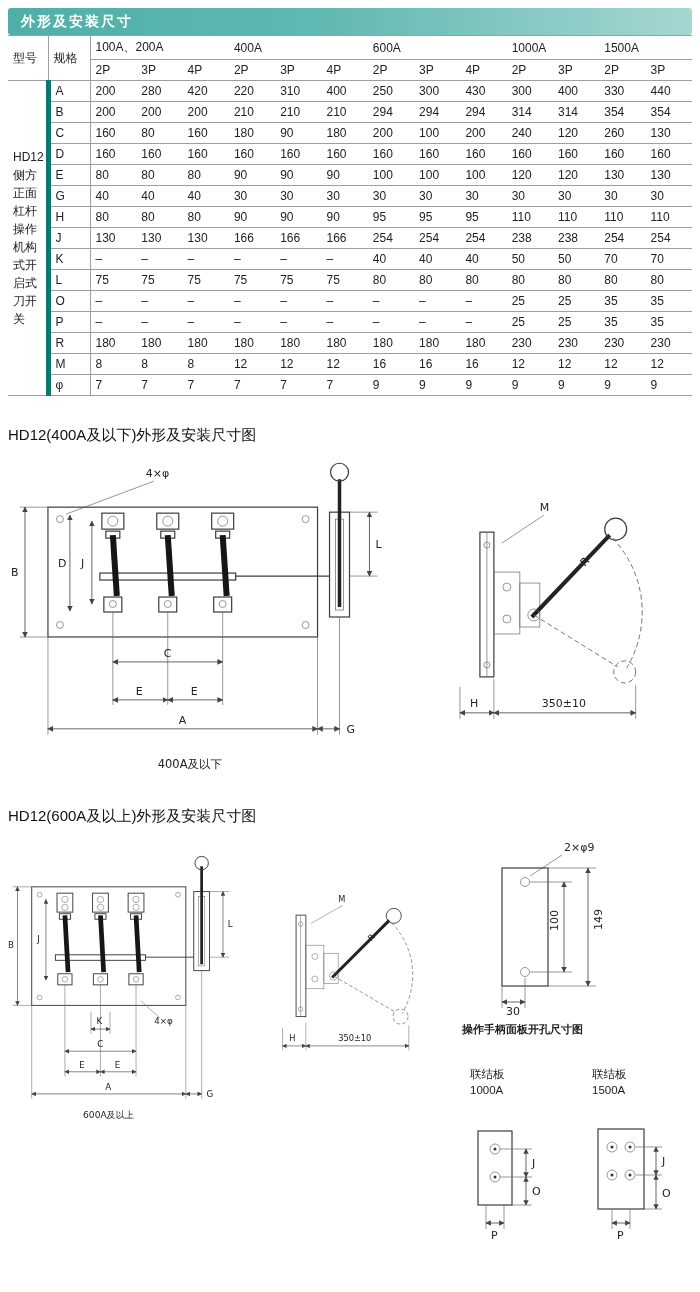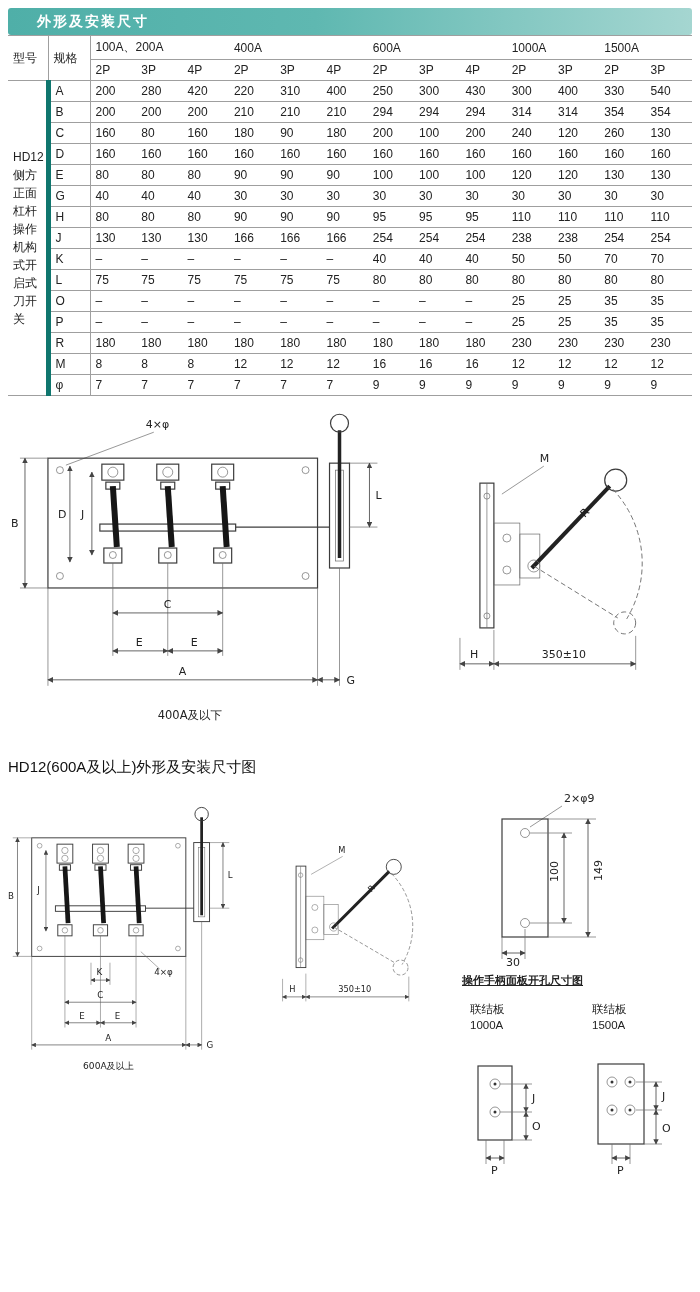--- a/index.html
+++ b/index.html
@@ -4,21 +4,21 @@
 <style>
   * { box-sizing: border-box; }
   html, body { margin: 0; padding: 0; }
   body {
     width: 700px; min-height: 1292px; background: #ffffff;
     font-family: "Liberation Sans", "DejaVu Sans", sans-serif; color: #222;
   }
   .header-bar {
     margin: 8px 8px 0; height: 27px; border-radius: 3px;
     background: linear-gradient(90deg, #4fafa8 0%, #5fb8b1 45%, #a5d6d1 100%);
-    display: flex; align-items: center; padding-left: 16px;
+    display: flex; align-items: center;
   }
   .header-bar .title {
     color: #fff; font-size: 14px; font-weight: bold; letter-spacing: 2px; padding-left: 13px;
   }
   .content { padding: 0 8px 20px; }
   .sec-title { font-size: 15px; font-weight: normal; color: #111; margin: 30px 0 10px 0; }
   #table-title { margin-top: 22px; }
 
   .dim-table { border-collapse: collapse; width: 684px; table-layout: fixed; font-size: 12px; }
   .dim-table th, .dim-table td {
@@ -40,21 +40,21 @@
 
   svg text { font-size: 11px; fill: #222; font-family: "DejaVu Sans", "Liberation Sans", sans-serif; }
   svg .cap { font-size: 11.5px; }
   .ln   { stroke: #3c3c3c; stroke-width: 1.2; fill: none; }
   .thin { stroke: #6a6a6a; stroke-width: 0.7; fill: none; }
   .dim  { stroke: #555;    stroke-width: 0.9; fill: none; }
   .dash { stroke: #666;    stroke-width: 0.9; fill: none; stroke-dasharray: 5 3; }
   .blade{ stroke: #161616; stroke-width: 6; }
 
   .panel-col { padding-left: 12px; }
-  .panel-caption { font-size: 11px; font-weight: bold; margin: 2px 0 14px 2px; text-decoration: underline; }
+  .panel-caption { font-size: 11px; font-weight: bold; margin: 2px 0 30px 2px; }
   .plates-row { display: flex; gap: 22px; }
   .plate-head { margin: 0 0 19px 10px; }
   .plate-name, .plate-rating { font-size: 11.5px; line-height: 1.35; }
 </style>
 </head>
 <body>
 
 <div class="header-bar">
   <span class="title">外形及安装尺寸</span>
 </div>
@@ -109,21 +109,21 @@
           <td>420</td>
           <td>220</td>
           <td>310</td>
           <td>400</td>
           <td>250</td>
           <td>300</td>
           <td>430</td>
           <td>300</td>
           <td>400</td>
           <td>330</td>
-          <td>540</td>
+          <td>440</td>
         </tr>
         <tr>
           <td class="spec-cell">B</td>
           <td>200</td>
           <td>200</td>
           <td>200</td>
           <td>210</td>
           <td>210</td>
           <td>210</td>
           <td>294</td>
@@ -338,20 +338,21 @@
           <td>9</td>
           <td>9</td>
           <td>9</td>
           <td>9</td>
           <td>9</td>
           <td>9</td>
         </tr>
       </tbody>
   </table>
 
+  <h2 class="sec-title">HD12(400A及以下)外形及安装尺寸图</h2>
 
   <div class="diagram-row">
 
     <svg width="400" height="320" viewBox="0 0 400 320">
       <defs>
         <marker id="ar1" viewBox="0 0 10 10" refX="9" refY="5" markerWidth="6.5" markerHeight="6.5" orient="auto-start-reverse">
           <path d="M0,0 L10,5 L0,10 Z" fill="#444"></path>
         </marker>
       </defs>
       <text x="138" y="20">4×φ</text>

